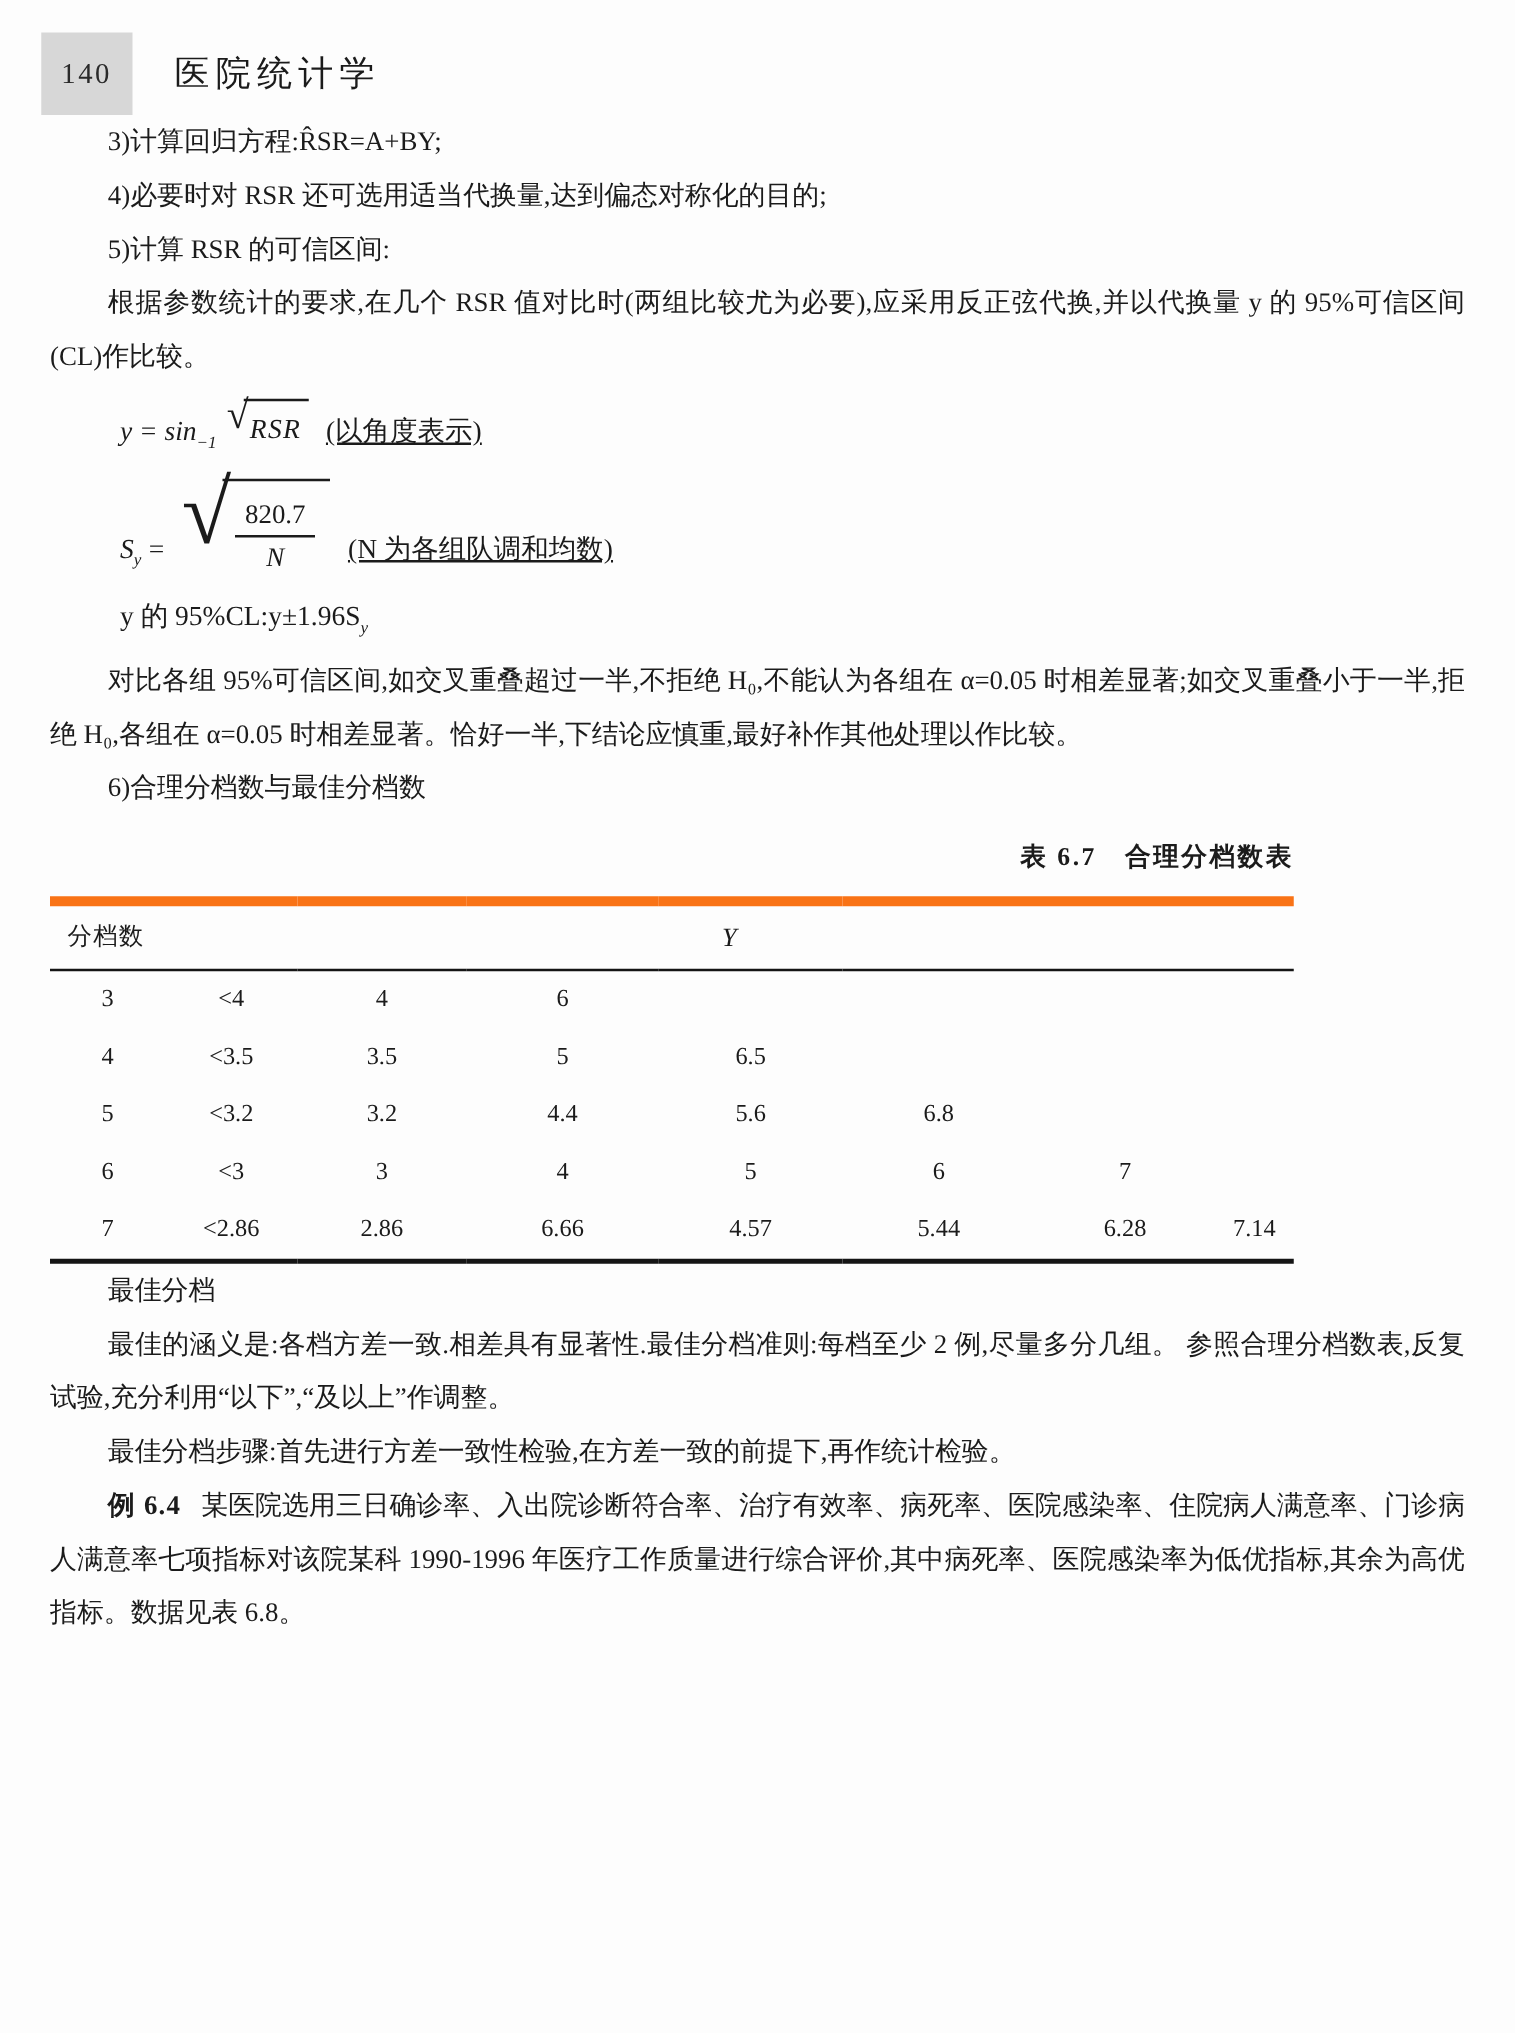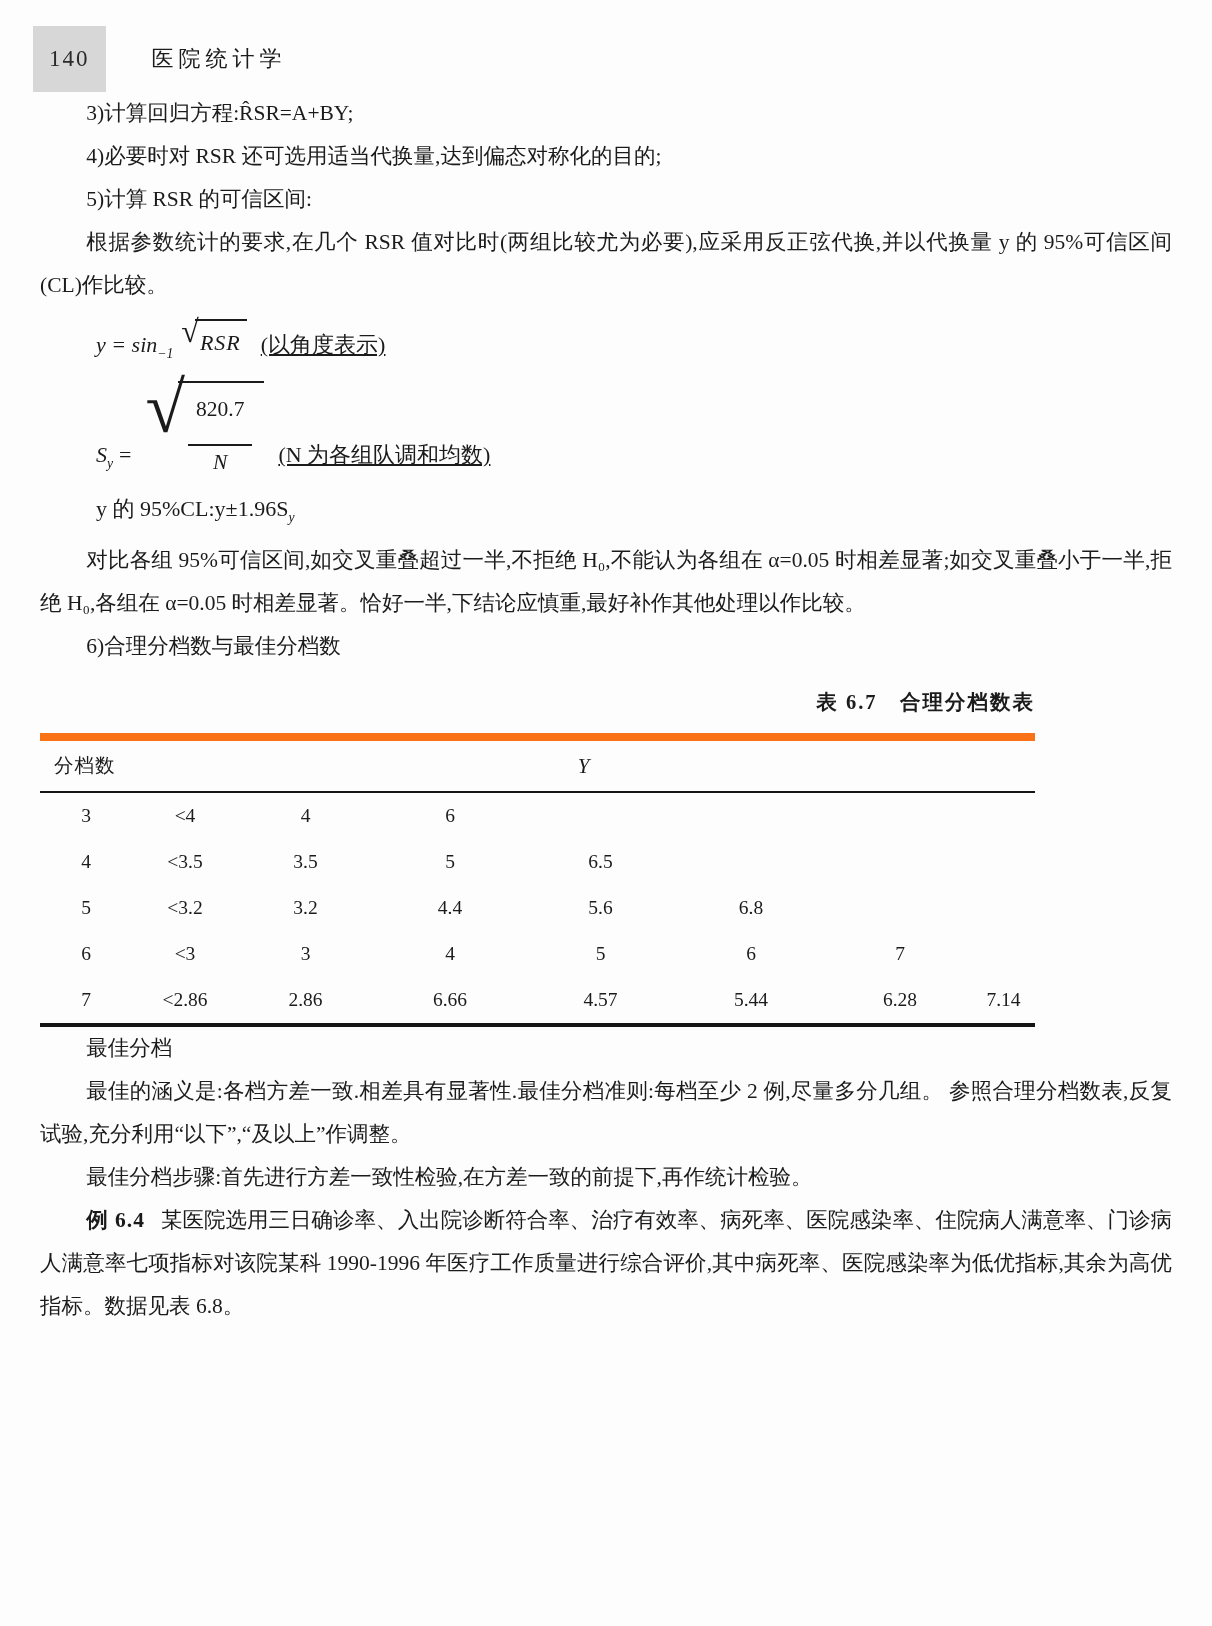--- a/index.html
+++ b/index.html
@@ -5,21 +5,21 @@
   html,body{margin:0;padding:0;}
   body{
     width:1212px;height:1626px;overflow:hidden;position:relative;
     background:#fdfdfd;color:#1b1b1b;
     font-family:"Liberation Serif","DejaVu Serif",serif;
   }
   
   .page-header{display:flex;align-items:center;padding:26px 0 0 33px;}
   .page-badge{background:#d7d7d7;color:#2a2a2a;font-size:23px;line-height:1.3;
     padding:18px 16px;letter-spacing:2px;}
-  .book-title{font-size:22px;letter-spacing:5px;margin-left:46px;}
+  .book-title{font-size:28px;letter-spacing:5px;margin-left:34px;}
 
   
   .content{margin:0 40px;font-size:21.5px;line-height:2;text-align:justify;}
   .content p{margin:0;text-indent:2.15em;}
   p.p-first{margin-top:34px;}
   .var{font-style:italic;}
   sub,sup{font-size:0.62em;font-style:italic;}
 
   
   .formulas{margin:6px 0 2px 56px;text-indent:0;}
@@ -27,21 +27,21 @@
   .formula .f-note{margin-left:14px;text-decoration:underline;}
   .sqrt{display:inline-flex;align-items:flex-start;margin-left:8px;}
   .f1 .sqrt-sign{font-size:32px;line-height:1;font-style:normal;}
   .f1 .sqrt-content{border-top:2px solid currentColor;margin:4px 0 0 -4px;
     padding:0 6px 2px 5px;font-style:italic;letter-spacing:1px;}
   .f2{min-height:86px;}
   .f2 .sqrt-sign{font-size:72px;line-height:0.92;font-style:normal;font-weight:300;}
   .f2 .sqrt-content{border-top:2.5px solid currentColor;margin:6px 0 0 -7px;
     padding:4px 12px 0 10px;}
   .frac{display:inline-flex;flex-direction:column;align-items:center;font-size:21.5px;line-height:1.35;}
-  .frac .num{padding:0 8px 20px;border-bottom:2px solid currentColor;}
+  .frac .num{padding:0 8px 2px;border-bottom:2px solid currentColor;}
   .frac .den{padding-top:2px;font-style:italic;}
   .f3{margin-top:10px;}
 
   
   .table-block{margin-top:12px;}
   .table-title{width:995px;text-align:right;font-weight:bold;font-size:20.5px;
     letter-spacing:2px;margin:14px 0 10px 0;text-indent:0;}
   table.t67{border-collapse:collapse;width:995px;
     border-top:8px solid #f97316;border-bottom:4px solid #151515;
     font-size:19.5px;}

